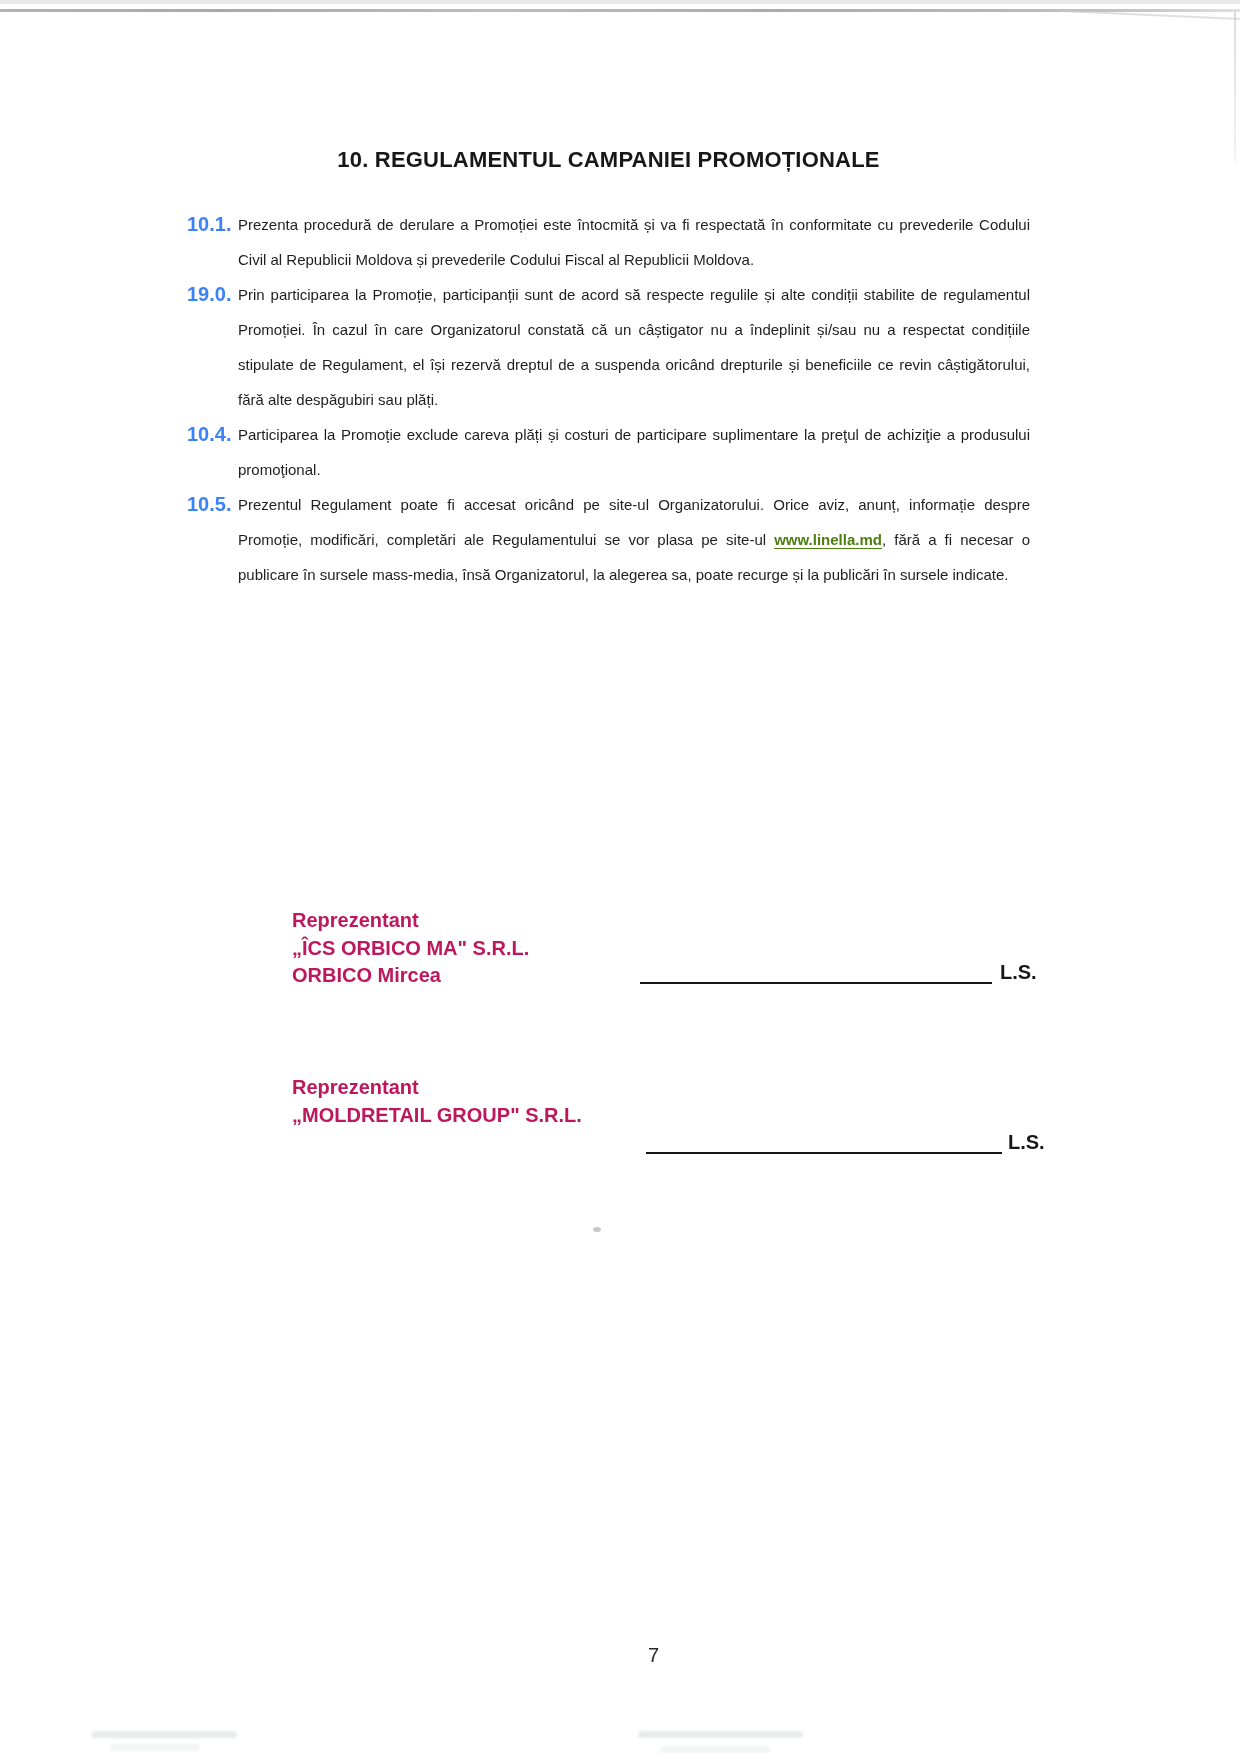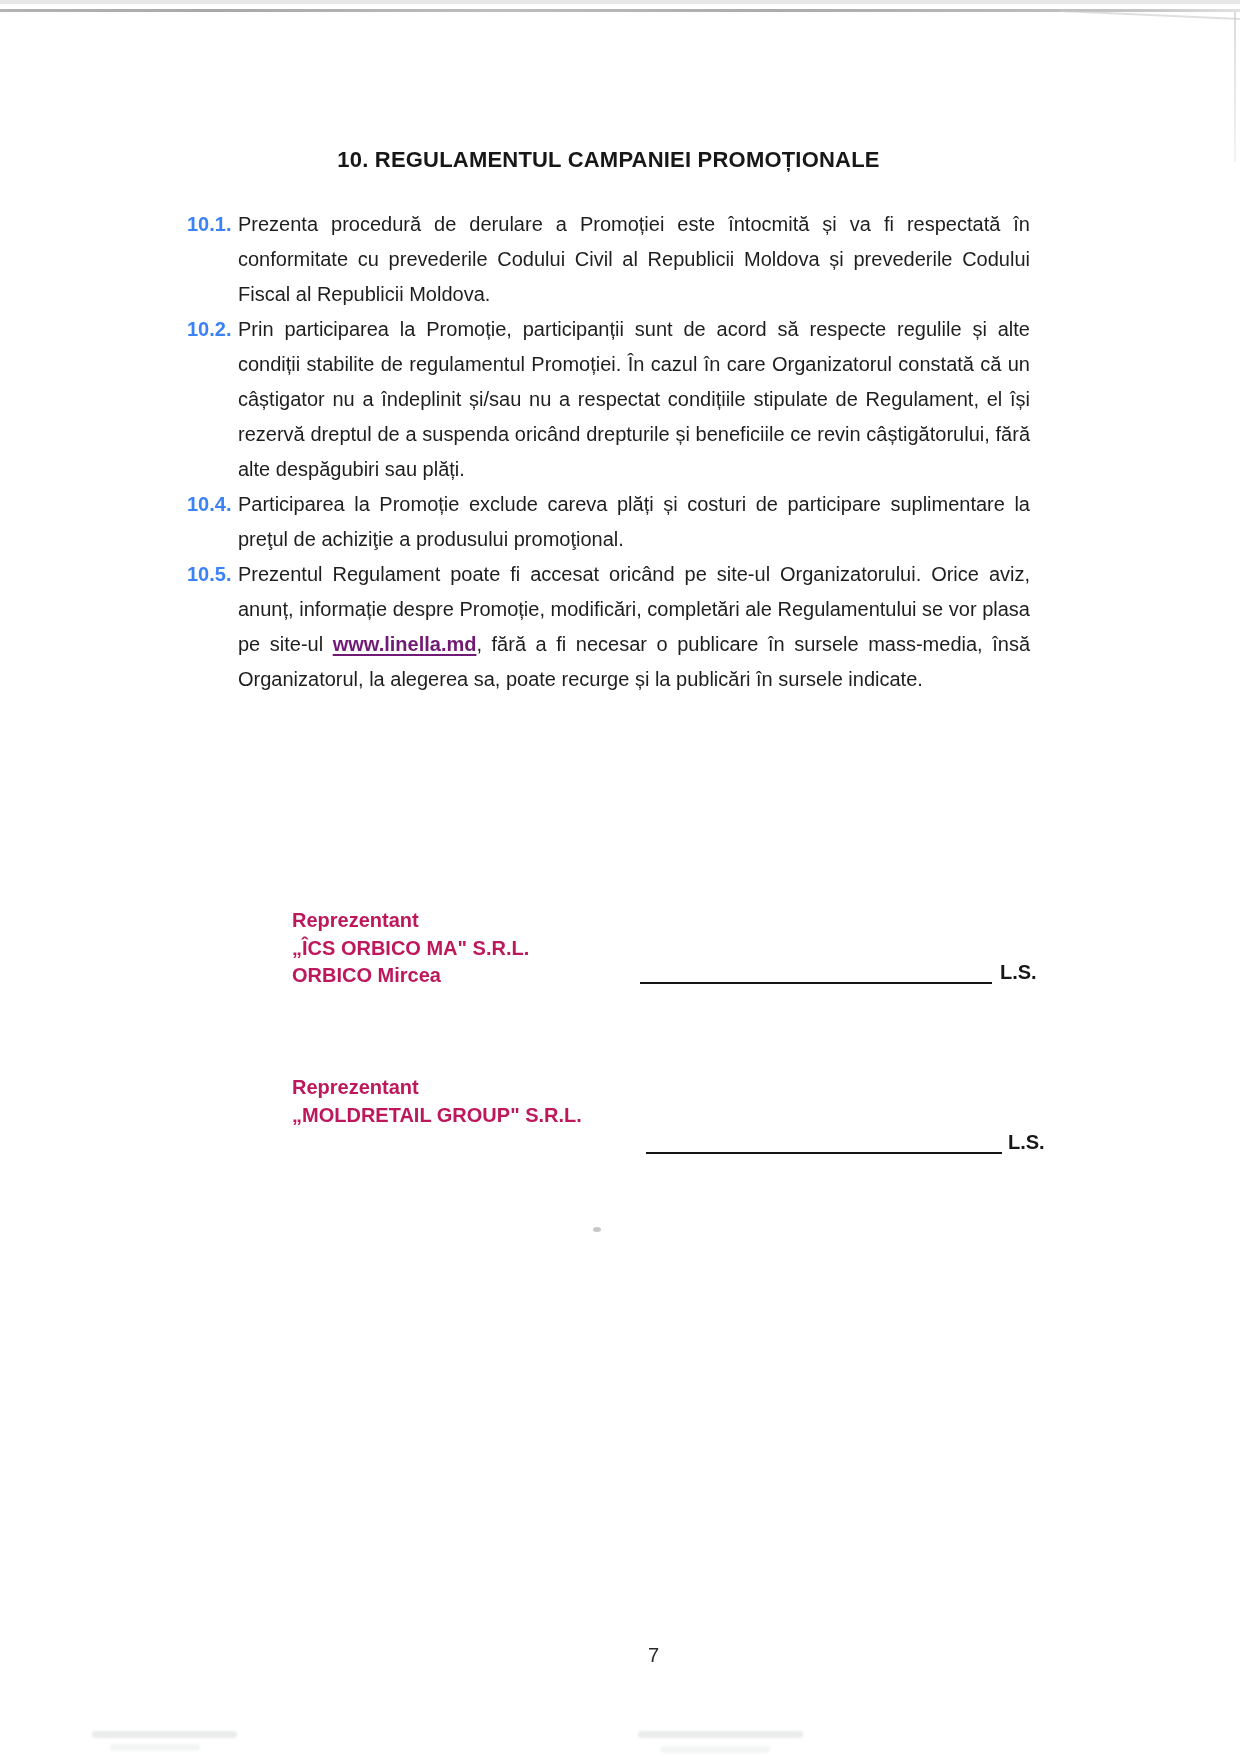--- a/index.html
+++ b/index.html
@@ -58,27 +58,27 @@
   .reg-item { display: flex; align-items: flex-start; }
   .item-num {
     flex: 0 0 51px;
     font-weight: bold;
     font-size: 20px;
     line-height: 35px;
     color: #3b82f6;
   }
   .item-body {
     flex: 1;
-    font-size: 20px;
+    font-size: 15px;
     line-height: 35px;
     text-align: justify;
     color: #1e1e1e;
   }
   .site-link {
-    color: #701a75;
+    color: #4d7c0f;
     font-weight: bold;
     text-decoration: underline;
     text-underline-offset: 3px;
   }
   .signatures { position: absolute; left: 0; top: 0; width: 100%; }
   .sig-text {
     position: absolute;
     left: 292px;
     font-weight: bold;
     font-size: 20px;
@@ -127,21 +127,21 @@
 
   <div class="content">
     <h1 class="title">10. REGULAMENTUL CAMPANIEI PROMOȚIONALE</h1>
 
     <ol class="reg-list">
       <li class="reg-item">
         <span class="item-num">10.1.</span>
         <span class="item-body">Prezenta procedură de derulare a Promoției este întocmită și va fi respectată în conformitate cu prevederile Codului Civil al Republicii Moldova și prevederile Codului Fiscal al Republicii Moldova.</span>
       </li>
       <li class="reg-item">
-        <span class="item-num">10.2.</span>
+        <span class="item-num">19.0.</span>
         <span class="item-body">Prin participarea la Promoție, participanții sunt de acord să respecte regulile și alte condiții stabilite de regulamentul Promoției. În cazul în care Organizatorul constată că un câștigator nu a îndeplinit și/sau nu a respectat condițiile stipulate de Regulament, el își rezervă dreptul de a suspenda oricând drepturile și beneficiile ce revin câștigătorului, fără alte despăgubiri sau plăți.</span>
       </li>
       <li class="reg-item">
         <span class="item-num">10.4.</span>
         <span class="item-body">Participarea la Promoție exclude careva plăți și costuri de participare suplimentare la preţul de achiziţie a produsului promoţional.</span>
       </li>
       <li class="reg-item">
         <span class="item-num">10.5.</span>
         <span class="item-body"><span>Prezentul Regulament poate fi accesat oricând pe site-ul Organizatorului. Orice aviz, anunț, informație despre Promoție, modificări, completări ale Regulamentului se vor plasa pe site-ul </span><a href="#" class="site-link">www.linella.md</a><span>, fără a fi necesar o publicare în sursele mass-media, însă Organizatorul, la alegerea sa, poate recurge și la publicări în sursele indicate.</span></span>
       </li>

